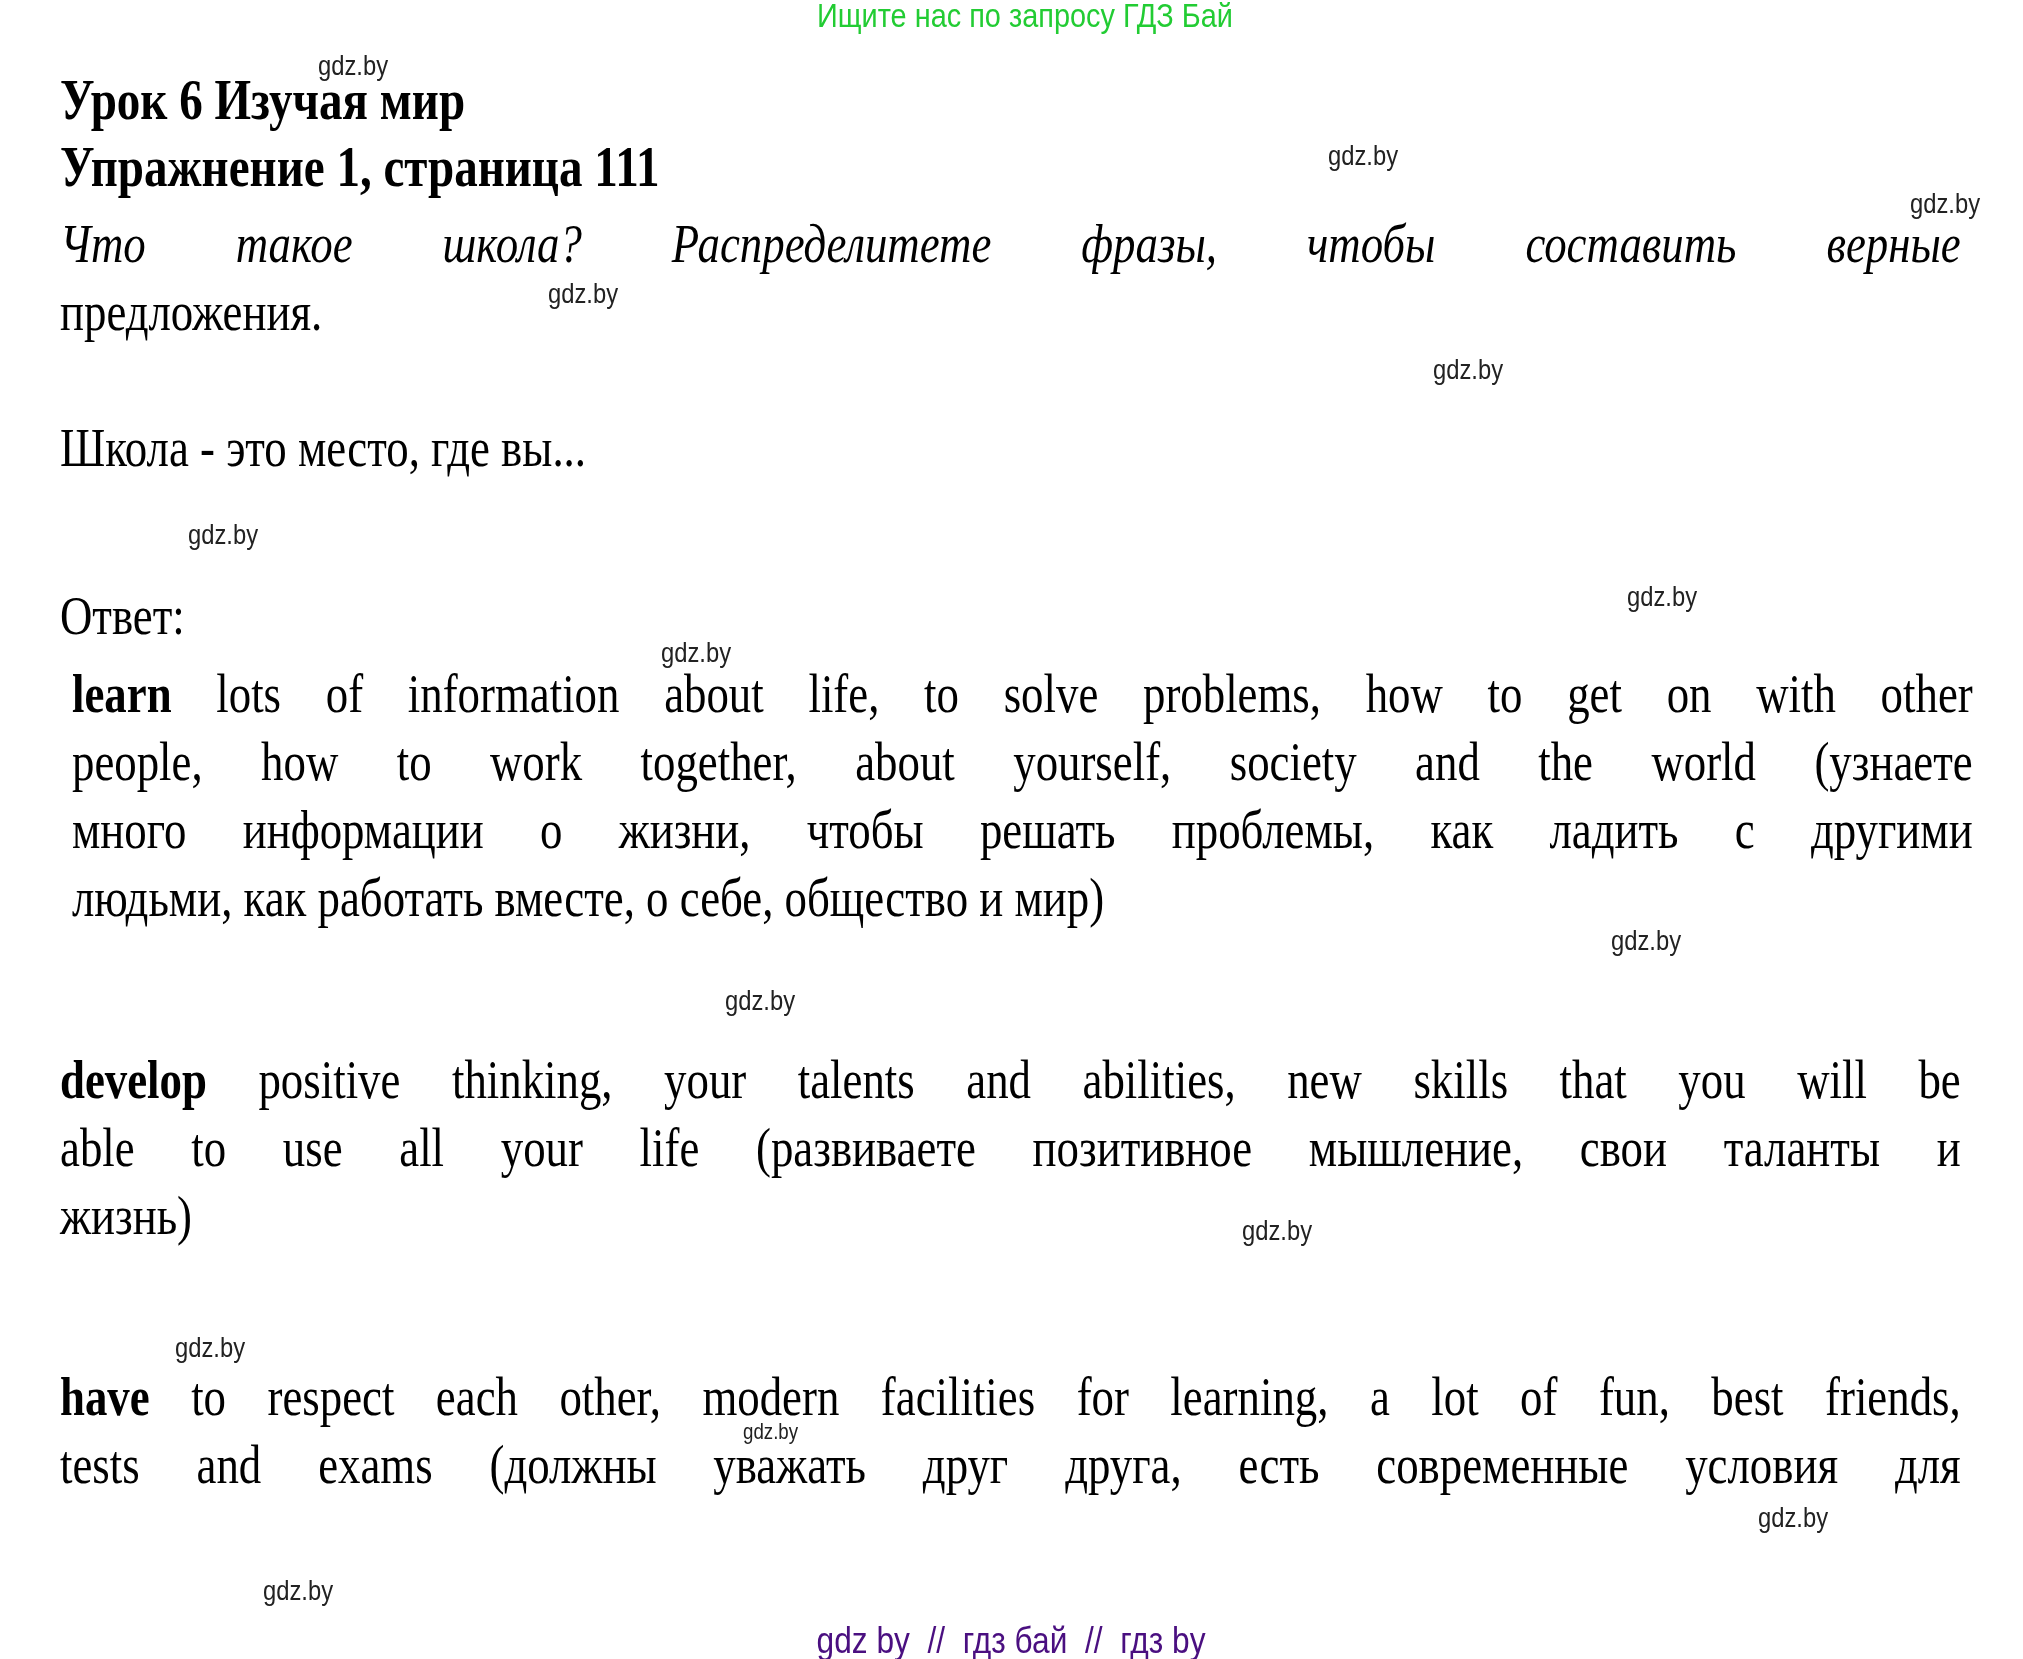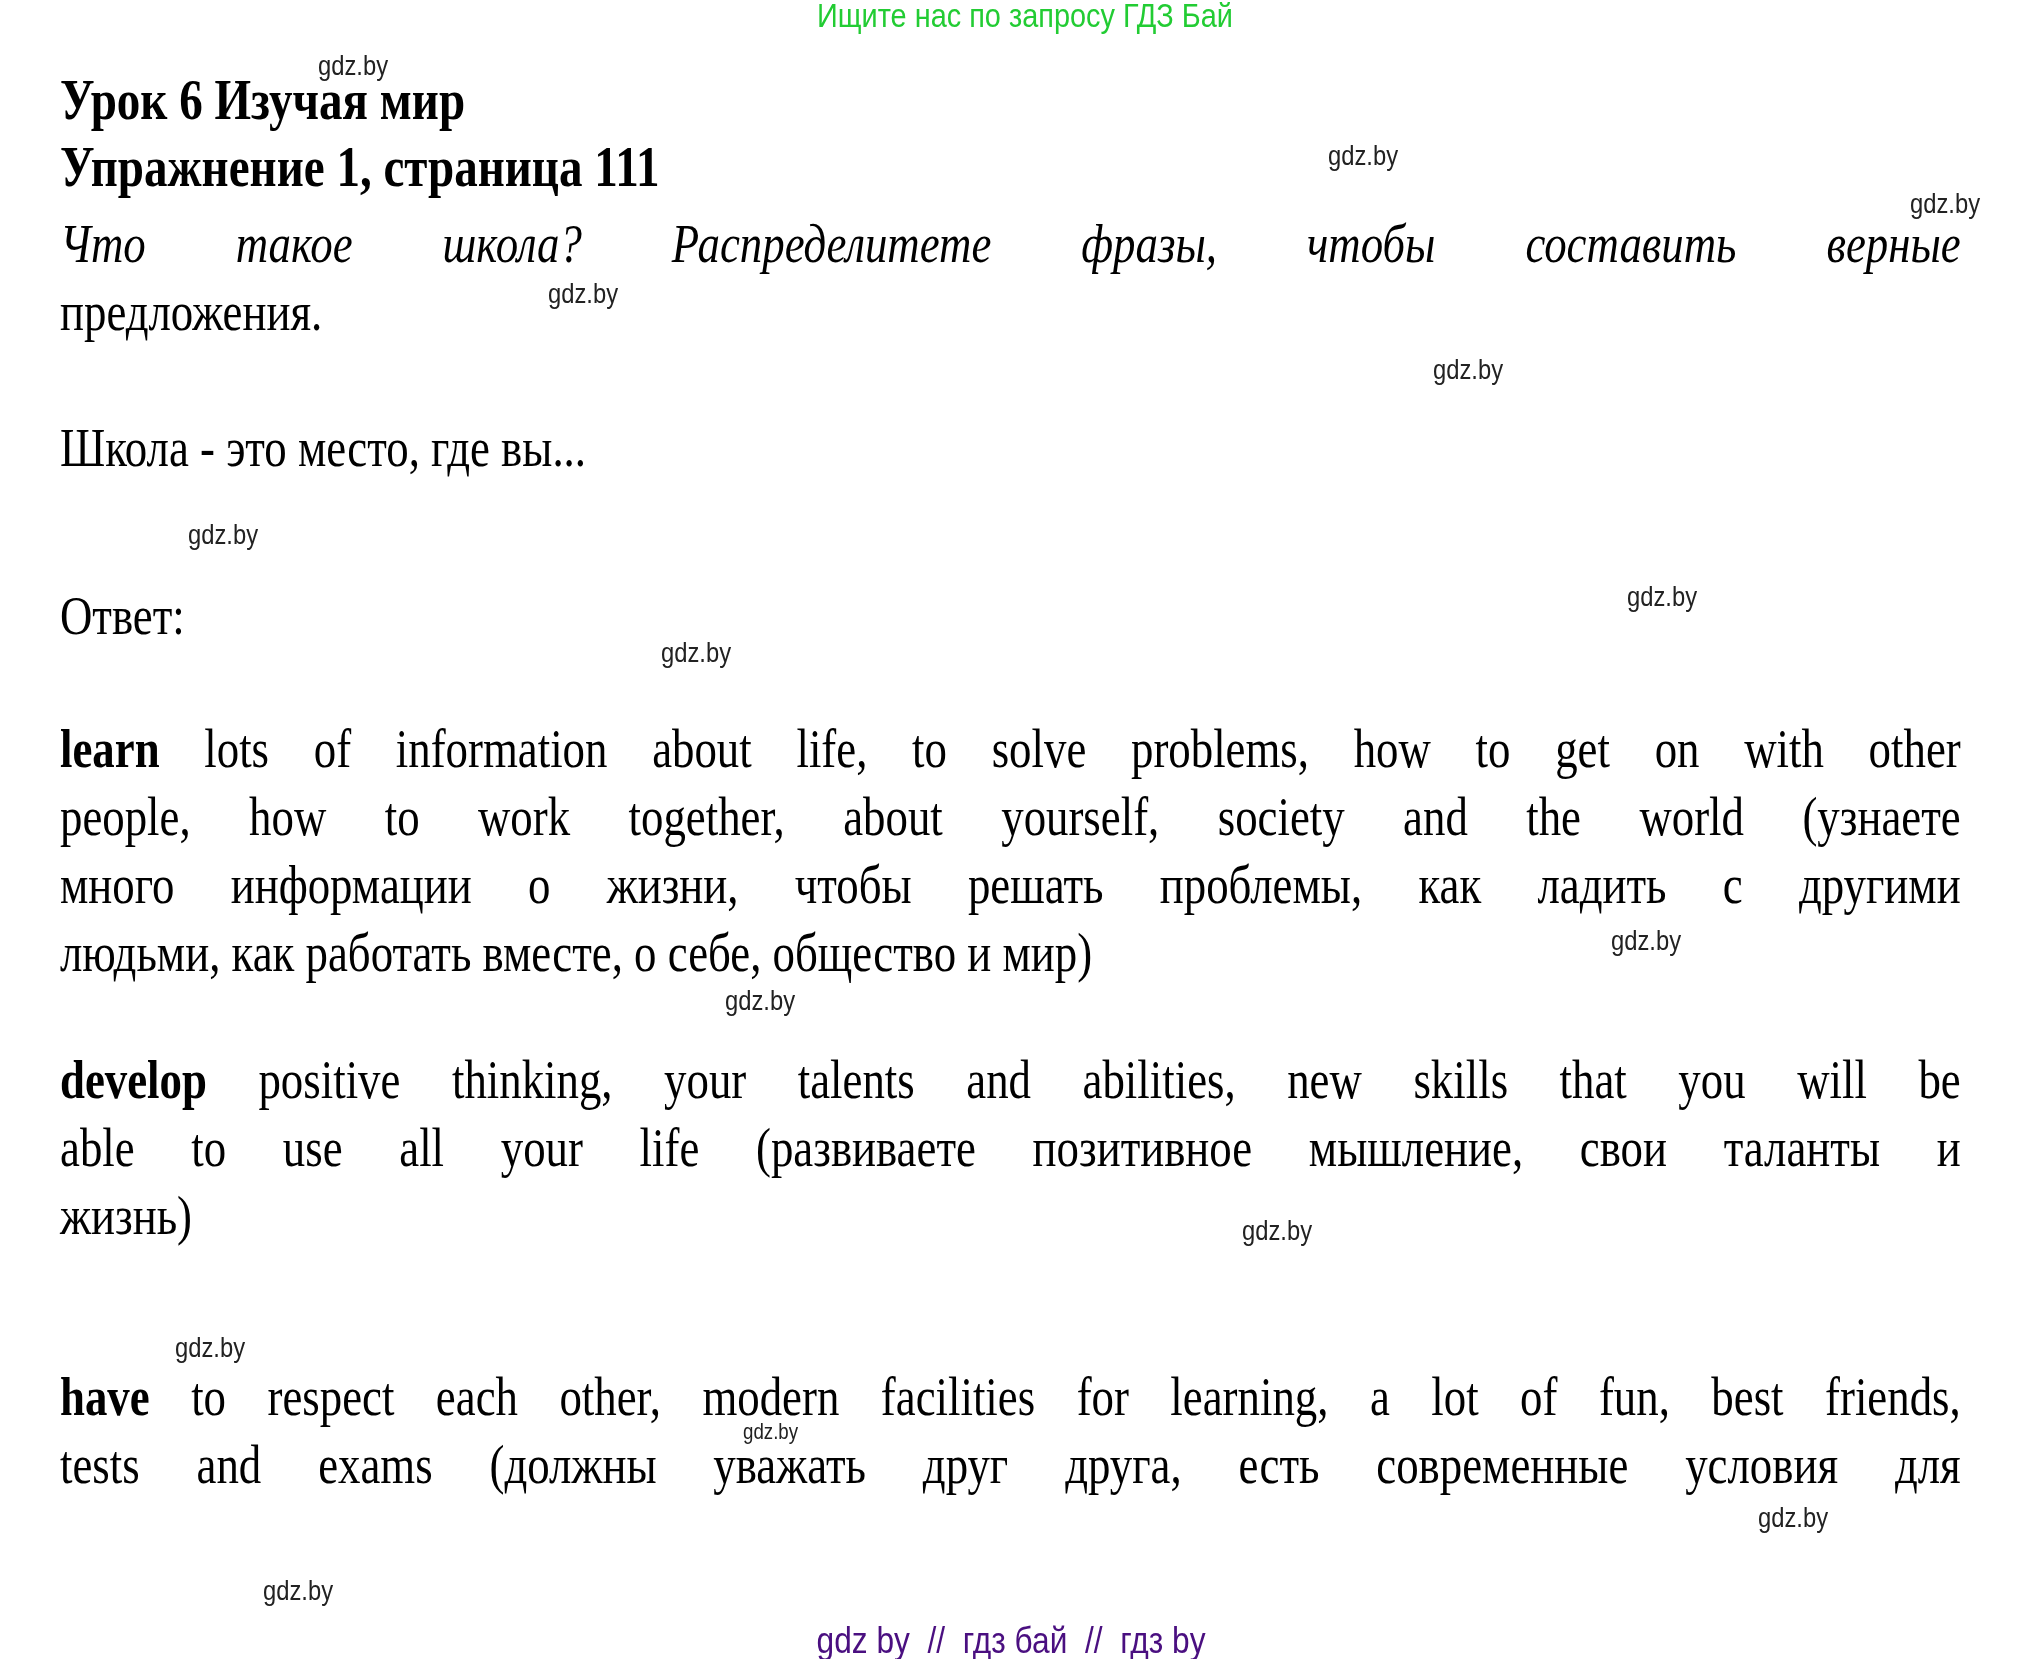--- a/index.html
+++ b/index.html
@@ -36,21 +36,21 @@
 </div>
 
 <div class="abs serif line" style="top:414px;">
   <span class="cond">Школа - это место, где вы...</span>
 </div>
 
 <div class="abs serif line" style="top:582px;">
   <span class="cond">Ответ:</span>
 </div>
 
-<div class="abs serif para" style="top:715px;">
+<div class="abs serif para" style="top:660px;margin-left:12px;">
   <div class="row">
       <span class="cond just"><b>learn</b><span> lots of information about life, to solve problems, how to get on with other</span></span>
     </div>
   <div class="row">
       <span class="cond just">people, how to work together, about yourself, society and the world (узнаете</span>
     </div>
   <div class="row">
       <span class="cond just">много информации о жизни, чтобы решать проблемы, как ладить с другими</span>
     </div>
   <div class="row">

